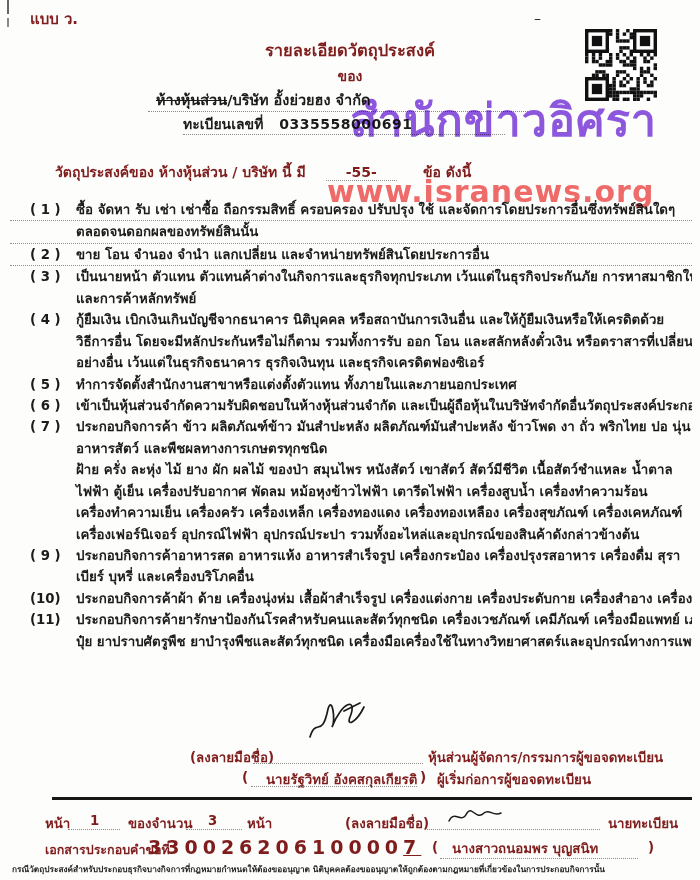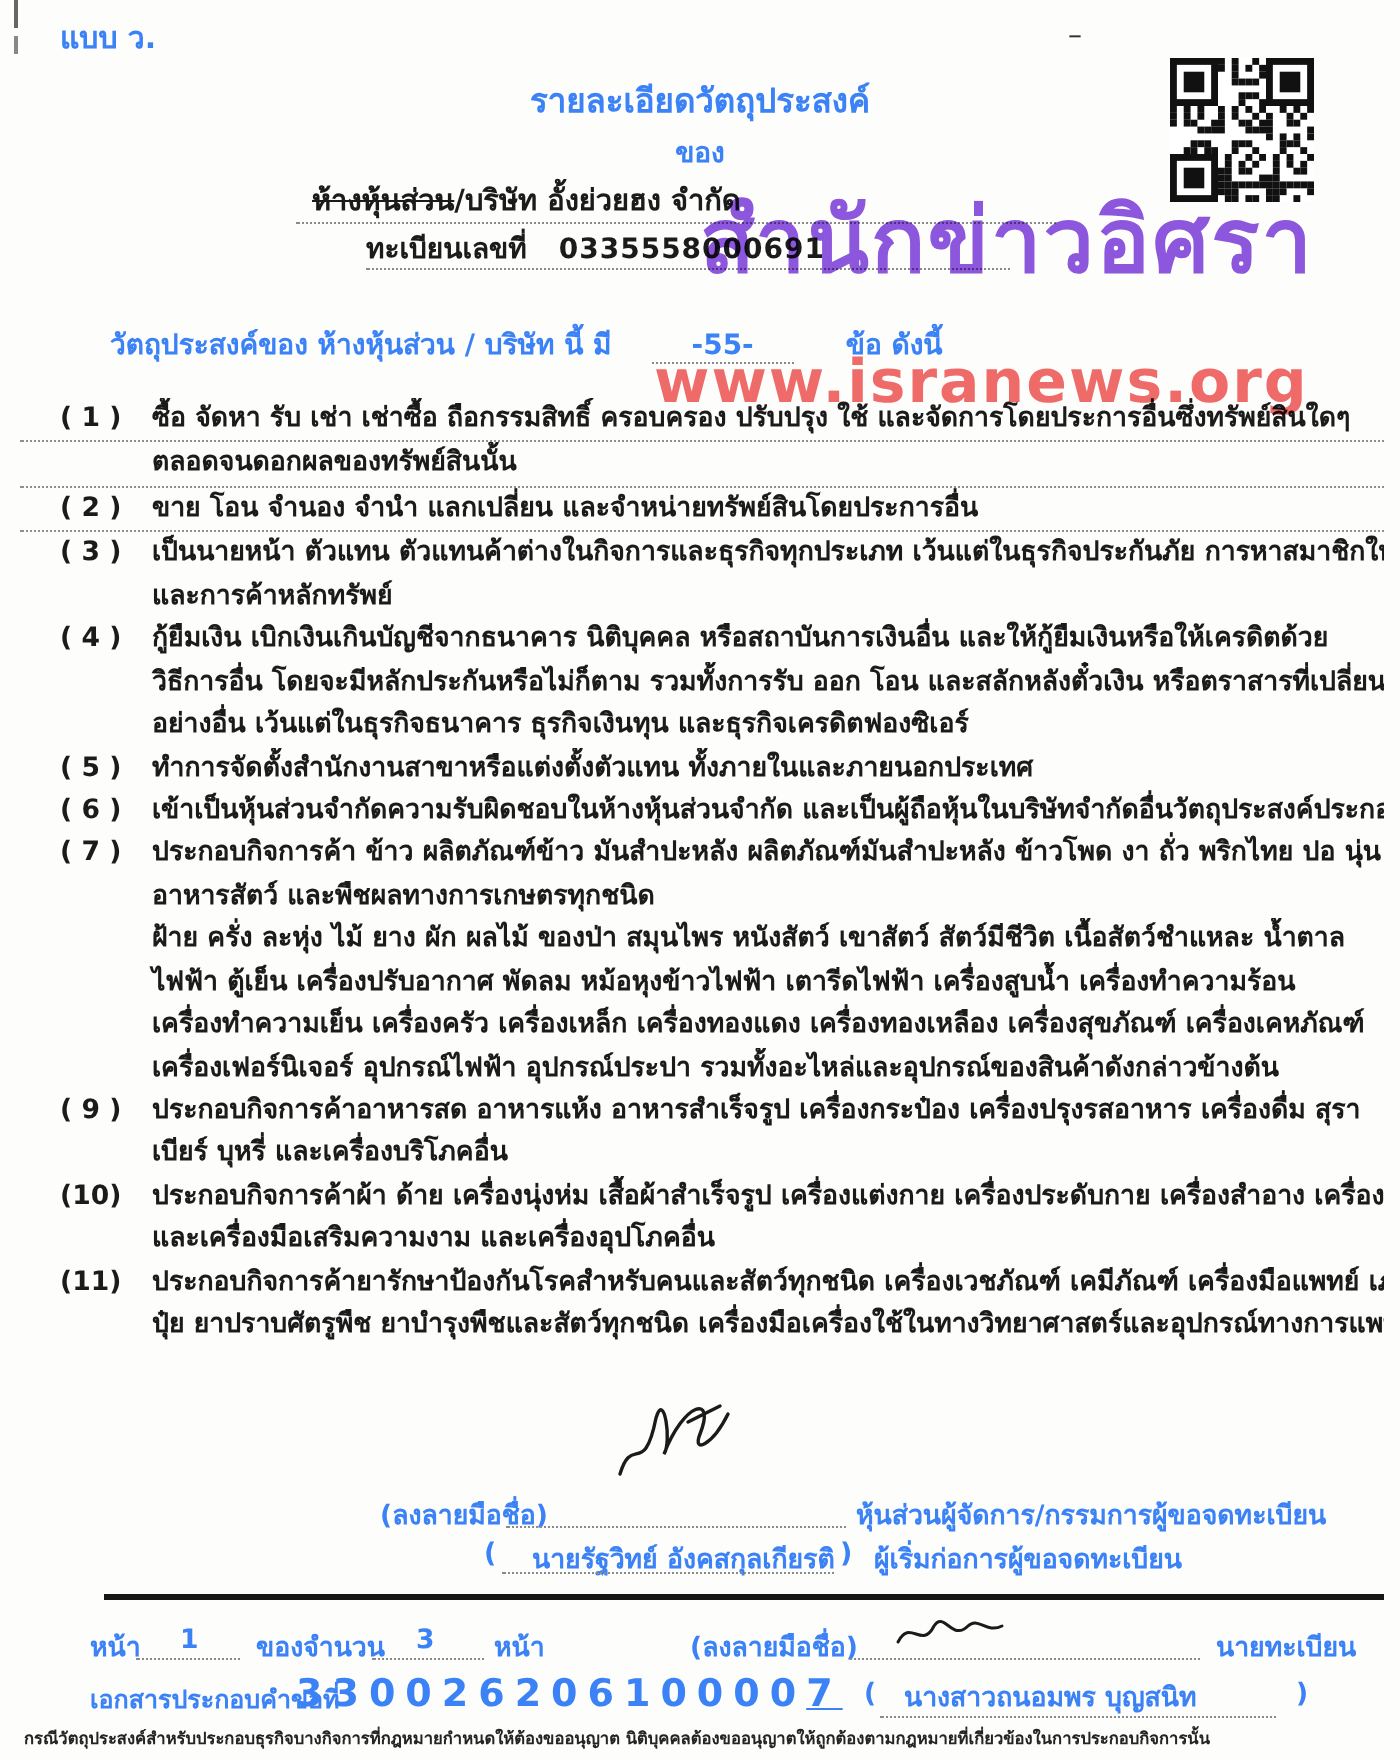--- a/index.html
+++ b/index.html
@@ -2,21 +2,21 @@
 <html><head>
 <meta charset="utf-8">
 <style>
   html,body{margin:0;padding:0;background:#e8e8e8;}
   #page{
     position:relative;width:700px;height:880px;margin:0 auto;
     background:#fdfdfb;overflow:hidden;
     font-family:"DejaVu Sans","Liberation Sans",sans-serif;
     color:#1b1b1b;
   }
-  .t{position:absolute;white-space:nowrap;color:#3b82f6;}
+  .t{position:absolute;white-space:nowrap;color:#7f1d1d;}
   .b{font-weight:bold;}
   .center{left:0;right:0;text-align:center;}
   .dotline{position:absolute;border-bottom:1.6px dotted #8b8b8b;height:0;}
   .strike{text-decoration:line-through;}
   
   #objectives{position:absolute;left:10px;top:199px;width:682px;}
   .obj-row{height:21.45px;line-height:21px;font-size:13.3px;font-weight:bold;
            white-space:nowrap;overflow:hidden;}
   .obj-row.ruled{border-bottom:1.4px dotted #8f8f8f;}
   .obj-num{display:inline-block;width:46px;padding-left:20px;}
@@ -247,21 +247,20 @@
       <div class="obj-row"><span class="obj-num">( 6 )</span><span>เข้าเป็นหุ้นส่วนจำกัดความรับผิดชอบในห้างหุ้นส่วนจำกัด และเป็นผู้ถือหุ้นในบริษัทจำกัดอื่นวัตถุประสงค์ประกอบการ</span></div>
       <div class="obj-row"><span class="obj-num">( 7 )</span><span>ประกอบกิจการค้า ข้าว ผลิตภัณฑ์ข้าว มันสำปะหลัง ผลิตภัณฑ์มันสำปะหลัง ข้าวโพด งา ถั่ว พริกไทย ปอ นุ่น</span></div>
       <div class="obj-row cont"><span>อาหารสัตว์ และพืชผลทางการเกษตรทุกชนิด</span></div>
       <div class="obj-row cont"><span>ฝ้าย ครั่ง ละหุ่ง ไม้ ยาง ผัก ผลไม้ ของป่า สมุนไพร หนังสัตว์ เขาสัตว์ สัตว์มีชีวิต เนื้อสัตว์ชำแหละ น้ำตาล</span></div>
       <div class="obj-row cont"><span>ไฟฟ้า ตู้เย็น เครื่องปรับอากาศ พัดลม หม้อหุงข้าวไฟฟ้า เตารีดไฟฟ้า เครื่องสูบน้ำ เครื่องทำความร้อน</span></div>
       <div class="obj-row cont"><span>เครื่องทำความเย็น เครื่องครัว เครื่องเหล็ก เครื่องทองแดง เครื่องทองเหลือง เครื่องสุขภัณฑ์ เครื่องเคหภัณฑ์</span></div>
       <div class="obj-row cont"><span>เครื่องเฟอร์นิเจอร์ อุปกรณ์ไฟฟ้า อุปกรณ์ประปา รวมทั้งอะไหล่และอุปกรณ์ของสินค้าดังกล่าวข้างต้น</span></div>
       <div class="obj-row"><span class="obj-num">( 9 )</span><span>ประกอบกิจการค้าอาหารสด อาหารแห้ง อาหารสำเร็จรูป เครื่องกระป๋อง เครื่องปรุงรสอาหาร เครื่องดื่ม สุรา</span></div>
       <div class="obj-row cont"><span>เบียร์ บุหรี่ และเครื่องบริโภคอื่น</span></div>
       <div class="obj-row"><span class="obj-num">(10)</span><span>ประกอบกิจการค้าผ้า ด้าย เครื่องนุ่งห่ม เสื้อผ้าสำเร็จรูป เครื่องแต่งกาย เครื่องประดับกาย เครื่องสำอาง เครื่องใช้</span></div>
-      <div class="obj-row cont"><span>และเครื่องมือเสริมความงาม และเครื่องอุปโภคอื่น</span></div>
       <div class="obj-row"><span class="obj-num">(11)</span><span>ประกอบกิจการค้ายารักษาป้องกันโรคสำหรับคนและสัตว์ทุกชนิด เครื่องเวชภัณฑ์ เคมีภัณฑ์ เครื่องมือแพทย์ เภสัชกรรม</span></div>
       <div class="obj-row cont"><span>ปุ๋ย ยาปราบศัตรูพืช ยาบำรุงพืชและสัตว์ทุกชนิด เครื่องมือเครื่องใช้ในทางวิทยาศาสตร์และอุปกรณ์ทางการแพทย์ทุกชนิด</span></div>
     </div>
 
   <div id="sig1">
     <svg width="78" height="50" viewBox="0 0 78 50" xmlns="http://www.w3.org/2000/svg">
       <path d="M10 44 C16 24, 22 46, 28 16 C32 2, 36 28, 32 34 C42 8, 58 4, 50 24 C46 34, 56 30, 64 14 M44 18 L60 10" stroke="#1b1b1b" stroke-width="1.7" fill="none" stroke-linecap="round"></path>
     </svg>
   </div>
   <div class="t b" id="sign-label1">(ลงลายมือชื่อ)</div>

